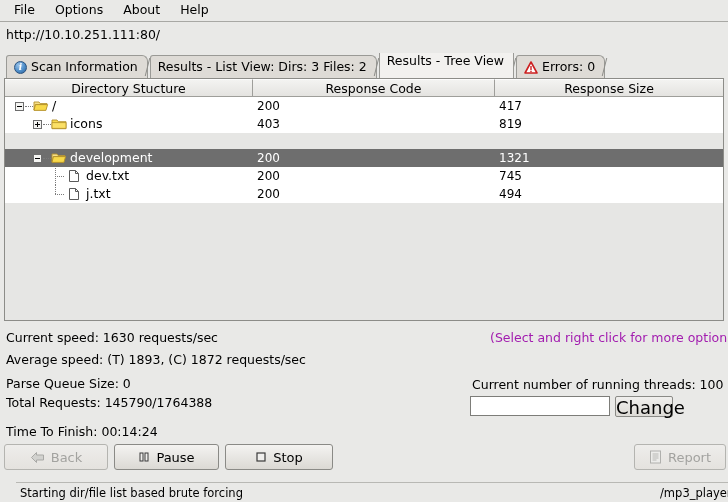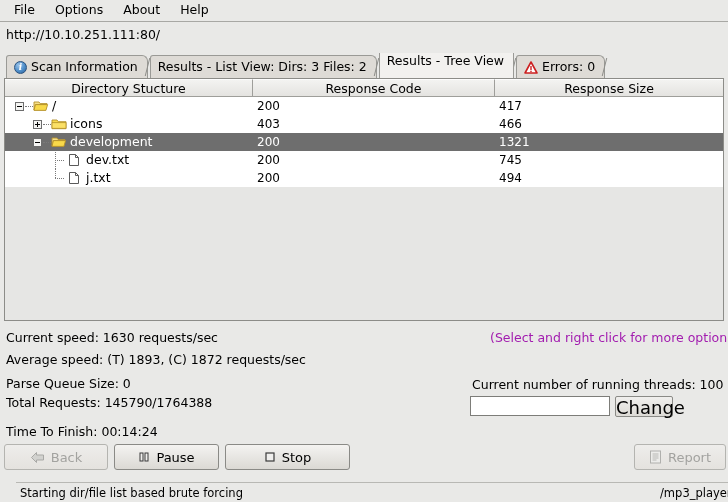--- a/index.html
+++ b/index.html
@@ -142,21 +142,21 @@
     height: 223px;
     background: #e6e6e4;
   }
   .row {
     display: flex;
     height: 18px;
     align-items: center;
     background: #ffffff;
     cursor: default;
   }
-  .row.selected { background: #6e6e6e; color: #ffffff; }
+  .row.selected { background: #6e6e6e; color: #ffffff; margin-top: 16px; }
   .cell-name {
     width: 248px;
     display: flex; align-items: center;
     overflow: hidden;
     white-space: nowrap;
     padding-left: 2px;
   }
   .cell-code { width: 242px; padding-left: 4px; }
   .cell-size { flex: 1; padding-left: 4px; }
 
@@ -279,21 +279,21 @@
     cursor: default;
     padding: 0 8px;
   }
   .btn.disabled {
     color: #a3a3a0;
     background: linear-gradient(#eeedeb, #e4e2de);
     border-color: #b4b4b0;
   }
   .btn-back  { left: 4px;   width: 104px; }
   .btn-pause { left: 114px; width: 105px; }
-  .btn-stop  { left: 225px; width: 125px; }
+  .btn-stop  { left: 225px; width: 108px; }
   .btn-report{ left: 634px; width: 92px; }
 
   .glyph { display: inline-flex; align-items: center; }
   .glyph svg { display: block; }
 
   
   .statusbar {
     position: absolute;
     left: 16px; top: 482px;
     width: 728px; height: 20px;
@@ -383,21 +383,21 @@
           <span class="dotline"></span>
           <span class="ico">
             <svg width="16" height="14" viewBox="0 0 16 14">
               <path d="M1 3h5l1.3 1.7H15v7H1z" fill="#f8d94a" stroke="#b3902a" stroke-width="0.9" stroke-linejoin="round"></path>
               <path d="M1 5.6h14v5.8H1z" fill="#fbe066" stroke="#b3902a" stroke-width="0.8"></path>
             </svg>
           </span>
           <span class="label">icons</span>
         </div>
         <div class="cell-code">403</div>
-        <div class="cell-size">466</div>
+        <div class="cell-size">819</div>
       </div>
 
       <div class="row selected">
         <div class="cell-name">
           <span class="indent" style="width:26px"></span>
           <span class="expander"></span>
           <span class="dotline"></span>
           <span class="ico">
             <svg width="16" height="14" viewBox="0 0 16 14">
               <path d="M1 3h5l1.2 1.6H14v1H2.6L1 11z" fill="#f6e08a" stroke="#b3902a" stroke-width="0.9" stroke-linejoin="round"></path>

